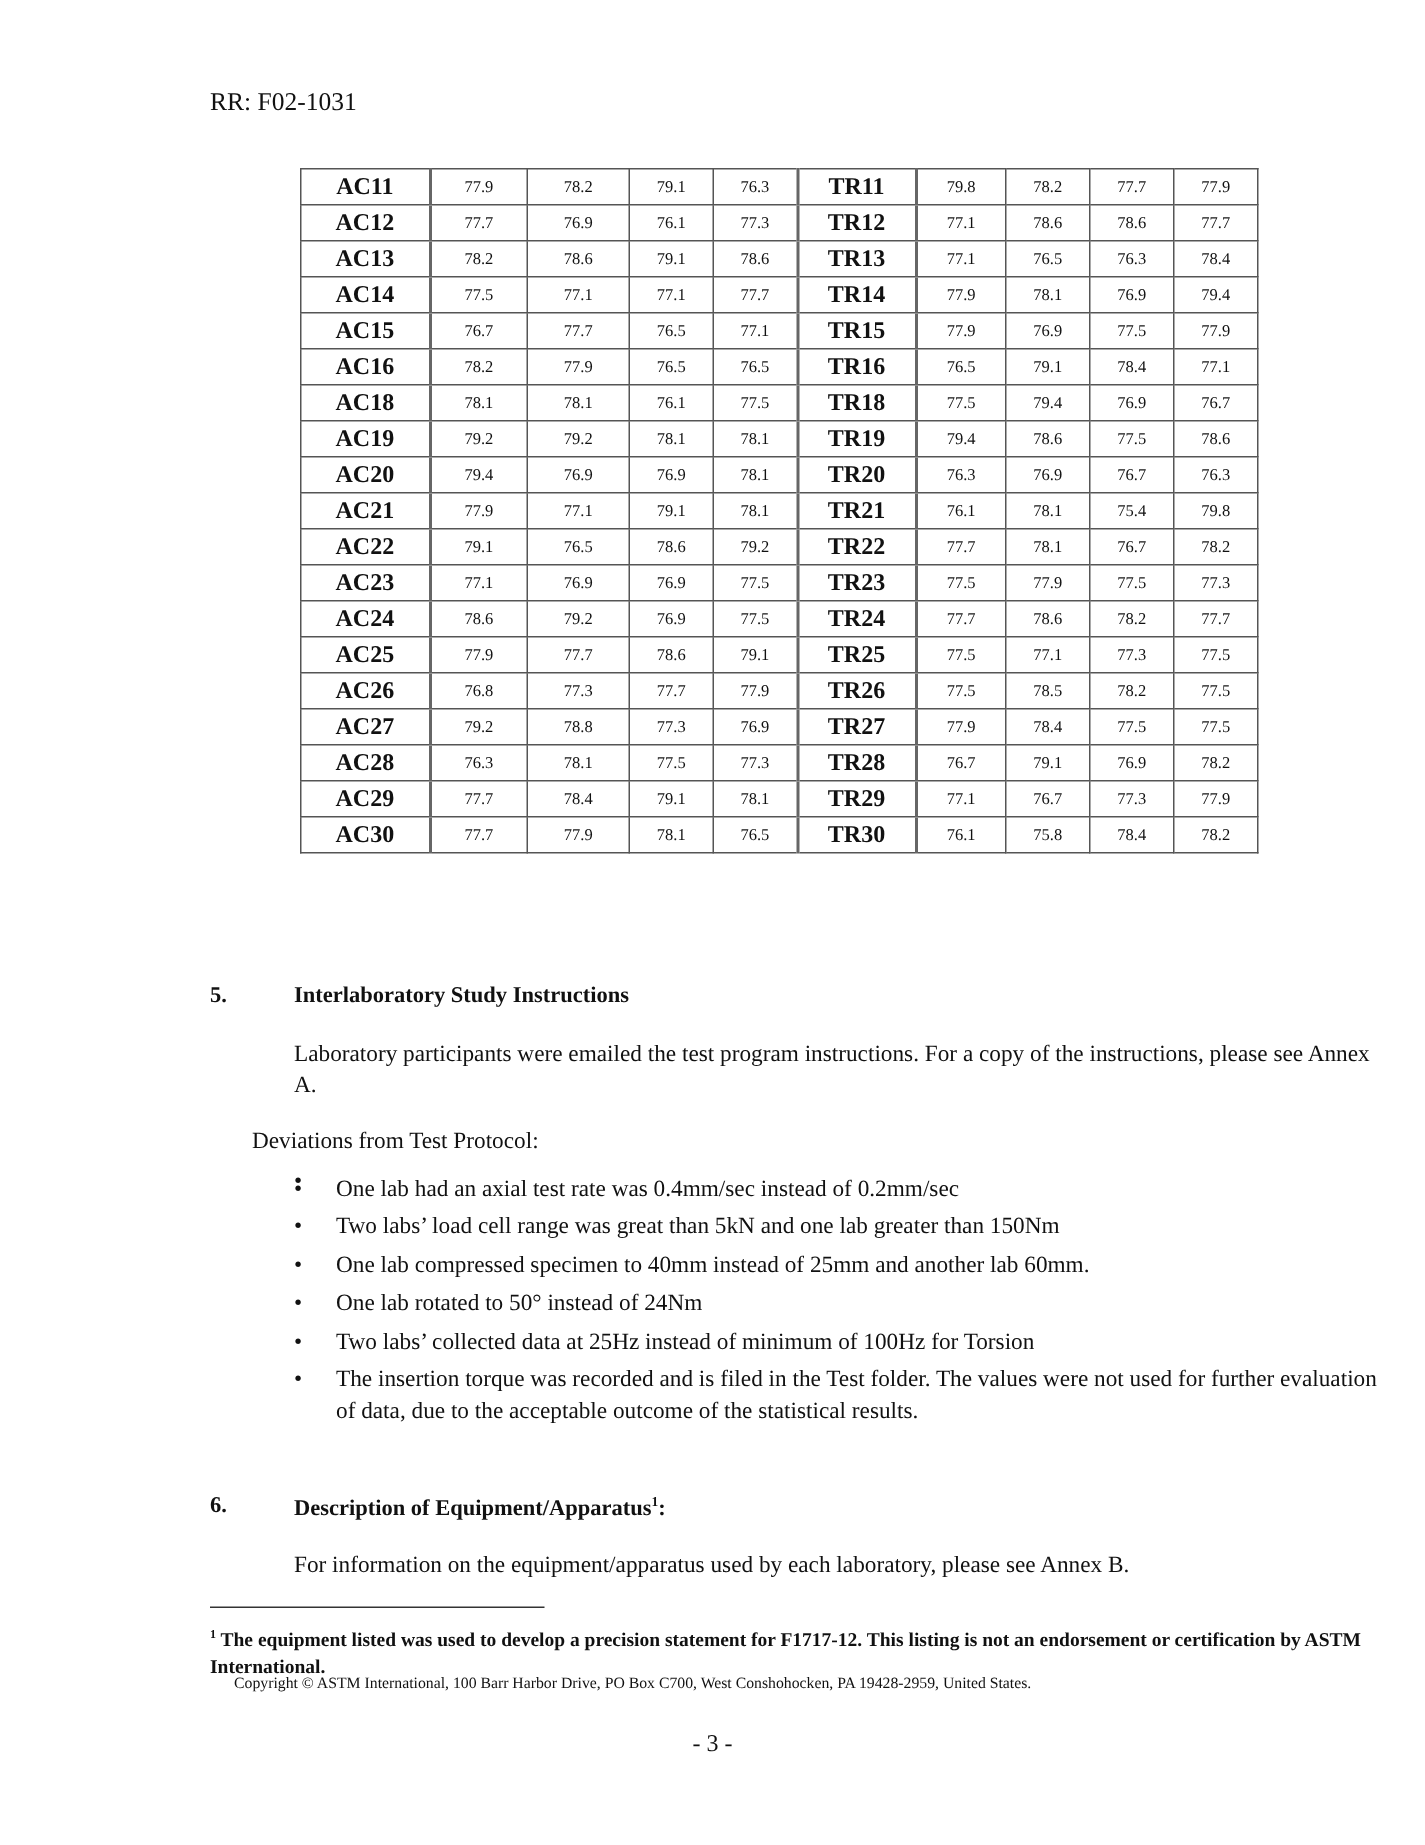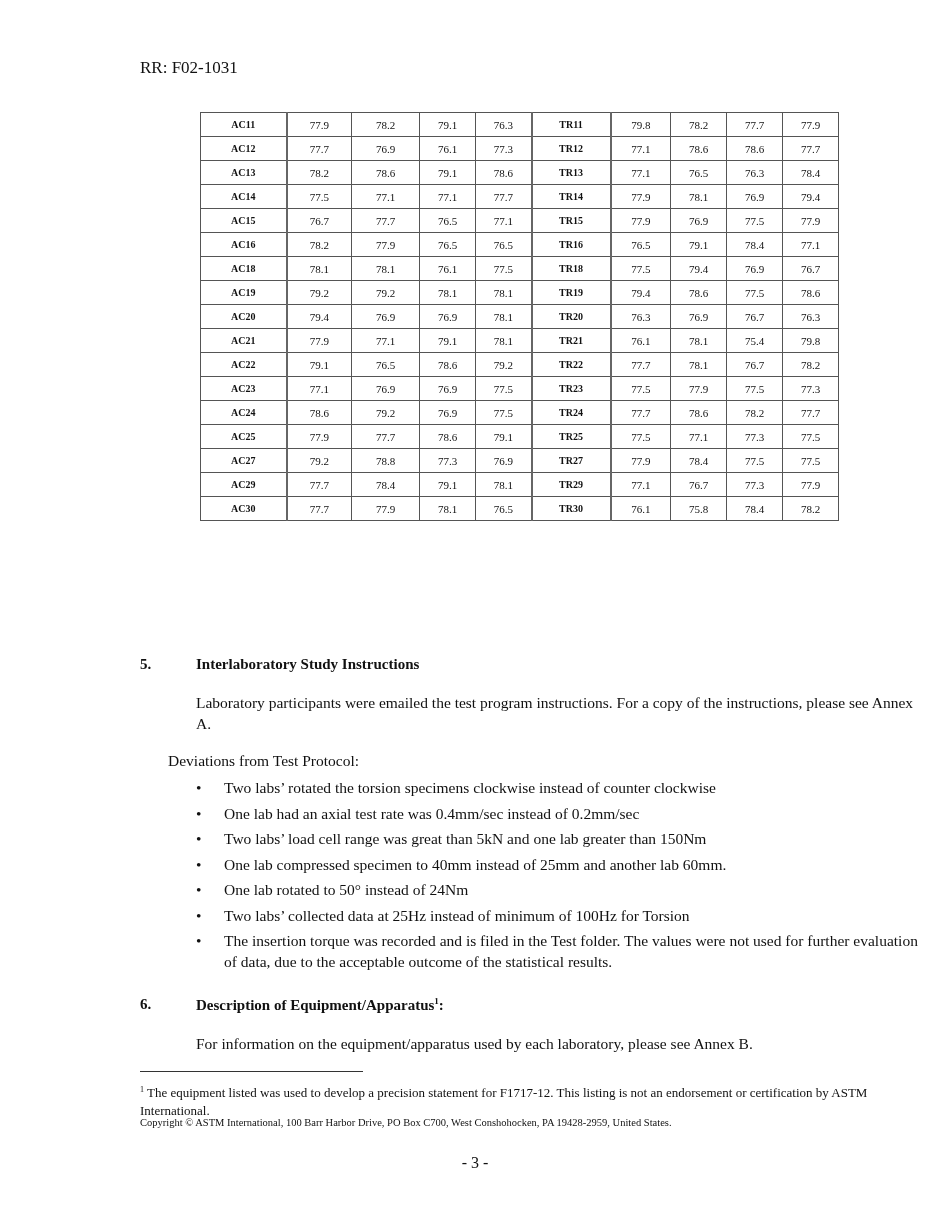--- a/index.html
+++ b/index.html
@@ -31,21 +31,21 @@
     }
     .data-table td {
       border: 1px solid #555;
       height: 23px;
       padding: 0;
       text-align: center;
       vertical-align: middle;
     }
     .data-table td.id {
       font-weight: bold;
-      font-size: 10px;
+      font-size: 16px;
       margin-top: 23px;
     }
     .data-table td.thick-left {
       border-left: 2px solid #666;
     }
     .sec-heading {
       position: absolute;
       font-size: 15px;
       font-weight: bold;
     }
@@ -95,25 +95,26 @@
       height: 0;
       border-top: 1px solid #333;
     }
     .footnote {
       position: absolute;
       left: 140px;
       top: 1081px;
       width: 790px;
       font-size: 13px;
       line-height: 18px;
+      font-weight: bold;
     }
     .footnote sup { font-size: 8px; }
     .copyright {
       position: absolute;
-      left: 140px;
+      left: 156px;
       top: 1117px;
       font-size: 10.5px;
       text-align: right;
     }
     .page-number {
       position: absolute;
       left: 0;
       width: 950px;
       top: 1154px;
       text-align: center;
@@ -301,30 +302,54 @@
         <td>77.7</td>
         <td>78.6</td>
         <td>79.1</td>
         <td class="id thick-left">TR25</td>
         <td class="thick-left">77.5</td>
         <td>77.1</td>
         <td>77.3</td>
         <td>77.5</td>
       </tr>
       <tr>
+        <td class="id">AC26</td>
+        <td class="thick-left">76.8</td>
+        <td>77.3</td>
+        <td>77.7</td>
+        <td>77.9</td>
+        <td class="id thick-left">TR26</td>
+        <td class="thick-left">77.5</td>
+        <td>78.5</td>
+        <td>78.2</td>
+        <td>77.5</td>
+      </tr>
+      <tr>
         <td class="id">AC27</td>
         <td class="thick-left">79.2</td>
         <td>78.8</td>
         <td>77.3</td>
         <td>76.9</td>
         <td class="id thick-left">TR27</td>
         <td class="thick-left">77.9</td>
         <td>78.4</td>
         <td>77.5</td>
         <td>77.5</td>
+      </tr>
+      <tr>
+        <td class="id">AC28</td>
+        <td class="thick-left">76.3</td>
+        <td>78.1</td>
+        <td>77.5</td>
+        <td>77.3</td>
+        <td class="id thick-left">TR28</td>
+        <td class="thick-left">76.7</td>
+        <td>79.1</td>
+        <td>76.9</td>
+        <td>78.2</td>
       </tr>
       <tr>
         <td class="id">AC29</td>
         <td class="thick-left">77.7</td>
         <td>78.4</td>
         <td>79.1</td>
         <td>78.1</td>
         <td class="id thick-left">TR29</td>
         <td class="thick-left">77.1</td>
         <td>76.7</td>
@@ -346,21 +371,21 @@
     </tbody>
 </table>
 
 <div class="sec-num" style="left:140px; top:656px;">5.</div>
 <div class="sec-heading" style="left:196px; top:656px;">Interlaboratory Study Instructions</div>
 <div class="para" style="left:196px; top:692px; width:728px;">Laboratory participants were emailed the test program instructions.  For a copy of the instructions, please see Annex A.</div>
 
 <div class="sub-heading"><b>Deviations from Test Protocol</b><span>:</span></div>
 
 <ul class="bullets" id="deviation-list">
-    <li><span class="dot">•</span><span>Two labs’ rotated the torsion specimens clockwise instead of counter clockwise</span></li>
+    <li><span class="dot">•</span></li>
     <li><span class="dot">•</span><span>One lab had an axial test rate was 0.4mm/sec instead of 0.2mm/sec</span></li>
     <li><span class="dot">•</span><span>Two labs’ load cell range was great than 5kN and one lab greater than 150Nm</span></li>
     <li><span class="dot">•</span><span>One lab compressed specimen to 40mm instead of 25mm and another lab 60mm.</span></li>
     <li><span class="dot">•</span><span>One lab rotated to 50° instead of 24Nm</span></li>
     <li><span class="dot">•</span><span>Two labs’ collected data at 25Hz instead of minimum of 100Hz for Torsion</span></li>
     <li><span class="dot">•</span><span>The insertion torque was recorded and is filed in the Test folder.  The values were not used for further evaluation of data, due to the acceptable outcome of the statistical results.</span></li>
   </ul>
 
 <div class="sec-num" style="left:140px; top:996px;">6.</div>
 <div class="sec-heading" style="left:196px; top:996px;"><span>Description of Equipment/Apparatus</span><sup style="font-size:9px;">1</sup><span>:</span></div>

